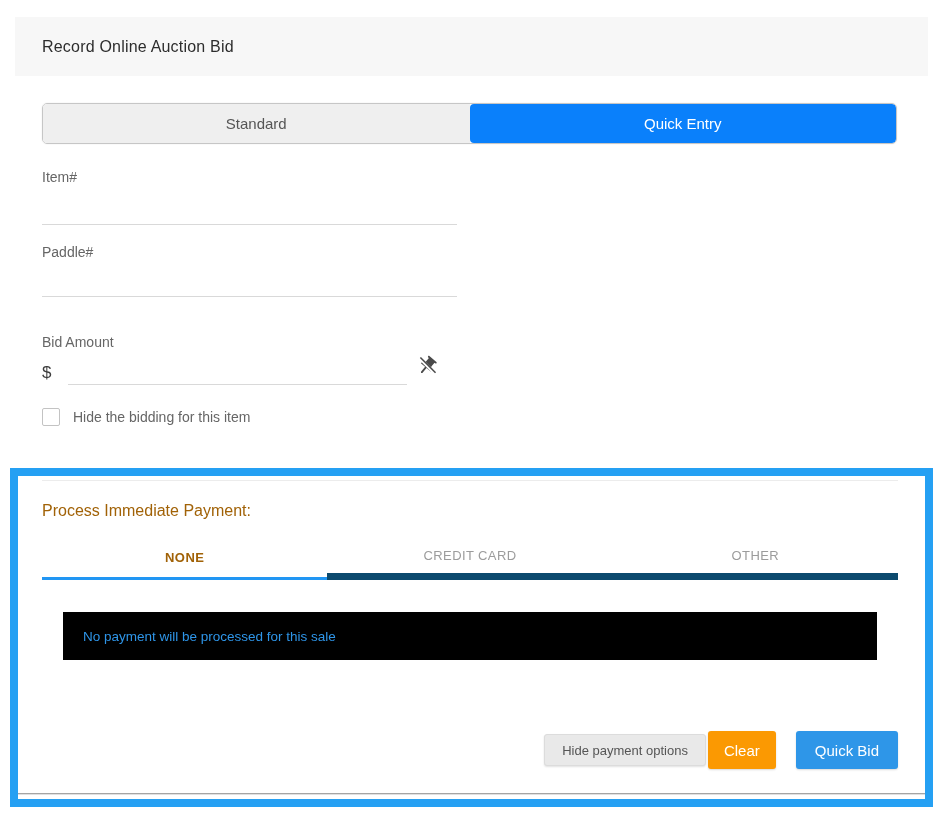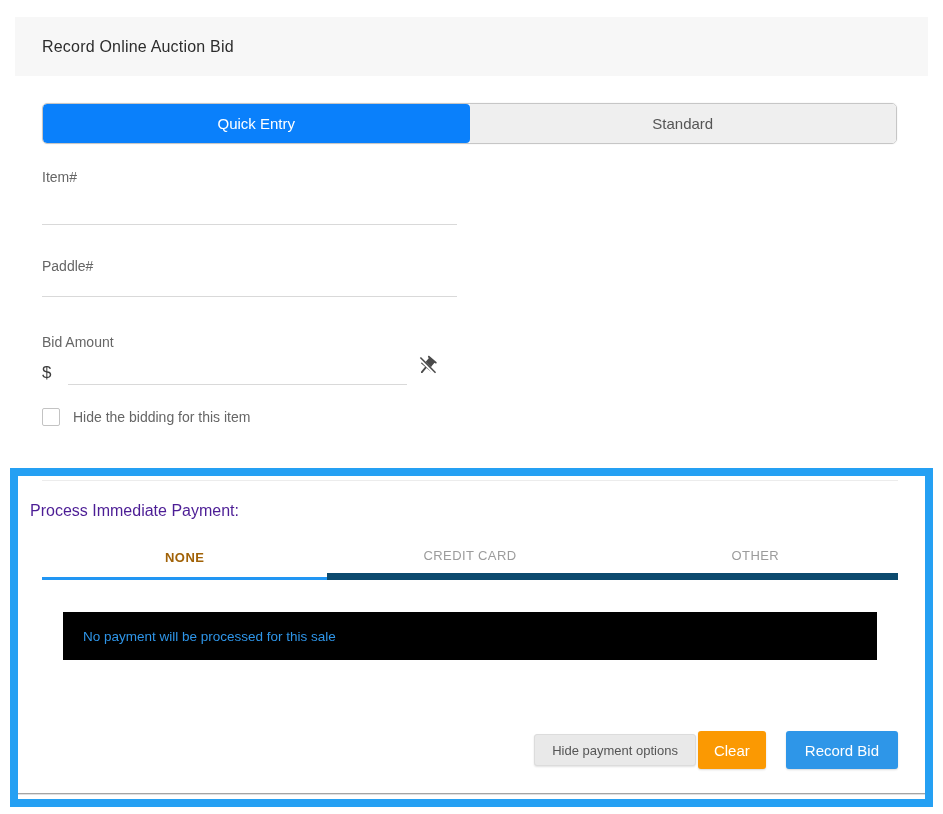--- a/index.html
+++ b/index.html
@@ -22,21 +22,21 @@
     box-shadow: 0 0 0 1px rgba(0,0,0,0.02);
   }
   .seg-btn { flex: 1; display: flex; align-items: center; justify-content: center;
     font-size: 15px; cursor: pointer; }
   .seg-btn.inactive { background: #efefef; color: #555; }
   .seg-btn.active { background: #0a80fb; color: #fff; border-radius: 4px; }
 
   
   .field-label { position: absolute; left: 42px; font-size: 14px; color: #666; }
   .lbl-item   { top: 169px; }
-  .lbl-paddle { top: 258px; }
+  .lbl-paddle { top: 244px; }
   .lbl-bid    { top: 334px; text-align: right; }
 
   .underline-input {
     position: absolute; left: 42px; width: 415px; height: 30px;
     border: none; border-bottom: 1px solid #d9d9d9; background: transparent;
     font-size: 15px; color: #333; outline: none;
   }
   .inp-item   { top: 195px; }
   .inp-paddle { top: 267px; }
 
@@ -53,21 +53,21 @@
   
   .payment-section {
     position: absolute; left: 10px; top: 468px; width: 923px; height: 339px;
     border: 8px solid #25a0f3; background: #fff;
   }
   .payment-inner { position: relative; width: 100%; height: 100%; }
 
   .pay-top-divider { position: absolute; left: 24px; right: 27px; top: 4px;
     height: 1px; background: #ececec; }
 
-  .pay-heading { position: absolute; left: 12px; top: 26px; font-size: 16px; color: #4c1d95; }
+  .pay-heading { position: absolute; left: 24px; top: 26px; font-size: 16px; color: #a16207; }
 
   .tabs { position: absolute; left: 24px; right: 27px; top: 62px; height: 42px; display: flex; }
   .tab { flex: 1; display: flex; align-items: center; justify-content: center;
     font-size: 13px; letter-spacing: .4px; cursor: pointer;
     border-bottom: 7px solid #0c4a6e; }
   .tab.active { color: #a16207; font-weight: bold; border-bottom: 3px solid #2196f3; }
   .tab.inactive { color: #9c9c9c; }
 
   .info-box { position: absolute; left: 45px; top: 136px; width: 814px; height: 48px;
     background: #000000; display: flex; align-items: center; padding-left: 20px; }
@@ -91,22 +91,22 @@
 </head>
 <body>
 
 <div class="page">
 
   <div class="header-bar">
     <span class="title">Record Online Auction Bid</span>
   </div>
 
   <div class="seg-control">
+    <div class="seg-btn inactive">Standard</div>
     <div class="seg-btn active">Quick Entry</div>
-    <div class="seg-btn inactive">Standard</div>
   </div>
 
   <div class="field-label lbl-item">Item#</div>
   <input class="underline-input inp-item" value="" style="">
 
   <div class="field-label lbl-paddle">Paddle#</div>
   <input class="underline-input inp-paddle" value="" style="">
 
   <div class="field-label lbl-bid">Bid Amount</div>
   <span class="currency">$</span>
@@ -141,21 +141,21 @@
         <div class="tab inactive">OTHER</div>
       </div>
 
       <div class="info-box">
         <span class="info-text">No payment will be processed for this sale</span>
       </div>
 
       <div class="actions">
         <button class="btn btn-hide">Hide payment options</button>
         <button class="btn btn-clear">Clear</button>
-        <button class="btn btn-record">Record Bid</button>
+        <button class="btn btn-record">Quick Bid</button>
       </div>
 
       <div class="pay-bottom-divider"></div>
 
     </div>
   </div>
 
 </div>
 
 </body></html>

